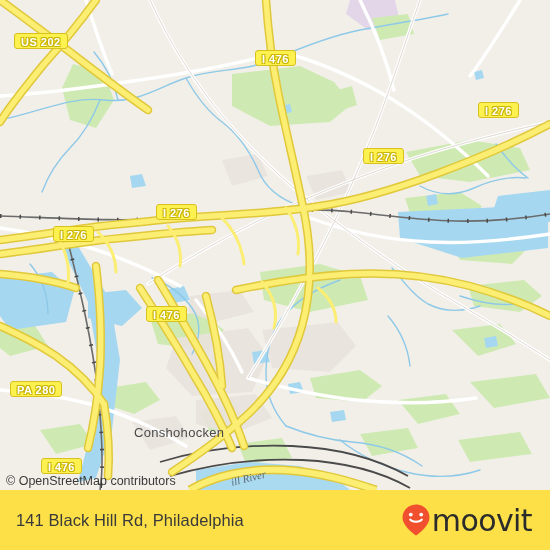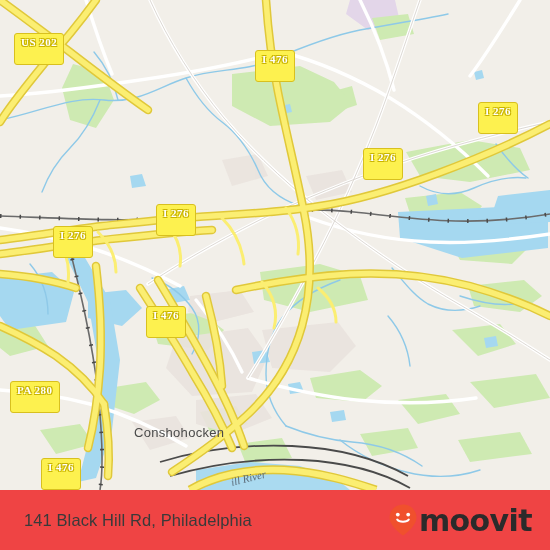--- a/index.html
+++ b/index.html
@@ -46,25 +46,25 @@
     font-style: italic;
   }
 
   
   .shield {
     position: absolute;
     background: #fdf14f;
     border: 1.5px solid #d8c01f;
     border-radius: 3px;
     color: #ffffff;
-    font-family: Liberation Serif, serif;
+    font-family: Liberation Sans, sans-serif;
     font-size: 11px;
     font-weight: bold;
     line-height: 1;
-    padding: 3px 6px 16px 6px;
+    padding: 3px 6px 0 6px;
     white-space: nowrap;
     text-shadow:
       -1px -1px 0 #c9b400, 1px -1px 0 #c9b400,
       -1px  1px 0 #c9b400, 1px  1px 0 #c9b400;
     letter-spacing: 0.5px;
   }
 
   
   #attribution {
     position: absolute;
@@ -118,41 +118,41 @@
     border-right: 11px solid transparent;
     border-top: 11px solid #ffffff;
   }
 
   
   #footer {
     position: absolute;
     left: 0; bottom: 0;
     width: 550px;
     height: 60px;
-    background: #ef4444;
+    background: #fde047;
     display: flex;
     align-items: center;
     justify-content: space-between;
-    padding: 0 18px 0 24px;
+    padding: 0 18px 0 16px;
     box-sizing: border-box;
   }
   #footer-address {
     font-family: "Liberation Sans", sans-serif;
     font-size: 16.5px;
     color: #3a3a3a;
     letter-spacing: 0.1px;
   }
   #brand {
     display: flex;
     align-items: center;
   }
   #brand-word {
     font-family: "DejaVu Sans", sans-serif;
     font-size: 30px;
-    font-weight: bold;
+    font-weight: normal;
     color: #2b2b2b;
     letter-spacing: -0.6px;
     margin-left: 1px;
   }
 </style>
 </head>
 <body>
 
 <div id="app">
 
@@ -339,20 +339,21 @@
     <div class="shield" style="left:255px; top:50px;">I 476</div>
     <div class="shield" style="left:478px; top:102px;">I 276</div>
     <div class="shield" style="left:363px; top:148px;">I 276</div>
     <div class="shield" style="left:156px; top:204px;">I 276</div>
     <div class="shield" style="left:53px; top:226px;">I 276</div>
     <div class="shield" style="left:146px; top:306px;">I 476</div>
     <div class="shield" style="left:10px; top:381px;">PA 280</div>
     <div class="shield" style="left:41px; top:458px;">I 476</div>
   </div>
 
+  <div id="attribution">© OpenStreetMap contributors</div>
 
 
   <div id="footer">
     <div id="footer-address">141 Black Hill Rd, Philadelphia</div>
     <div id="brand">
       <svg width="30" height="34" viewBox="0 0 30 34">
         <path d="M15 1.5 C7.5 1.5 1.5 7.3 1.5 14.4 C1.5 21.5 9.4 28.3 15 32.5 C20.6 28.3 28.5 21.5 28.5 14.4 C28.5 7.3 22.5 1.5 15 1.5 Z" fill="#f0502d"></path>
         <circle cx="9.8" cy="11.6" r="1.9" fill="#ffffff"></circle>
         <circle cx="20.2" cy="11.6" r="1.9" fill="#ffffff"></circle>
         <path d="M9.2 16.6 C11 19.6 19 19.6 20.8 16.6" fill="none" stroke="#ffffff" stroke-width="2" stroke-linecap="round"></path>

